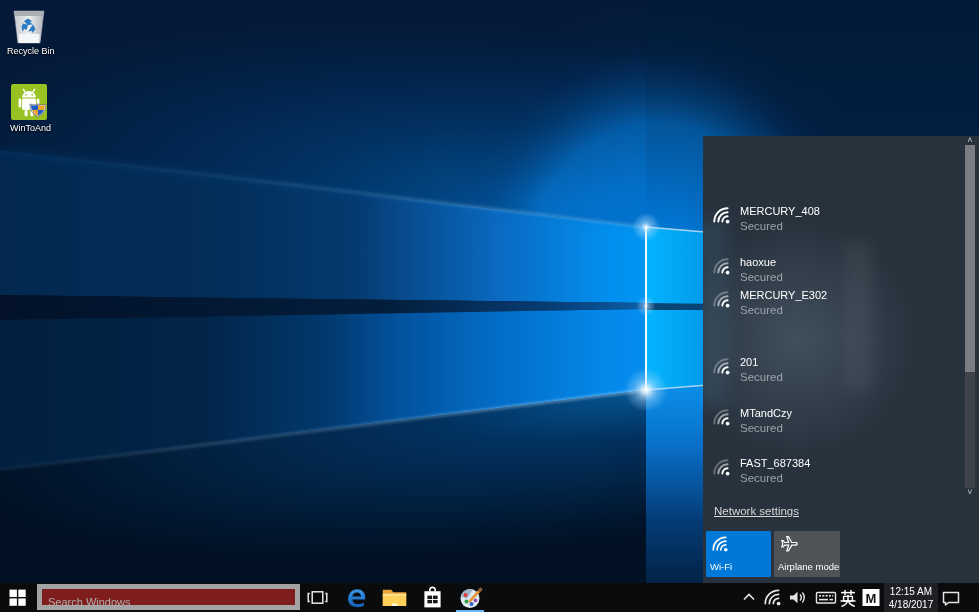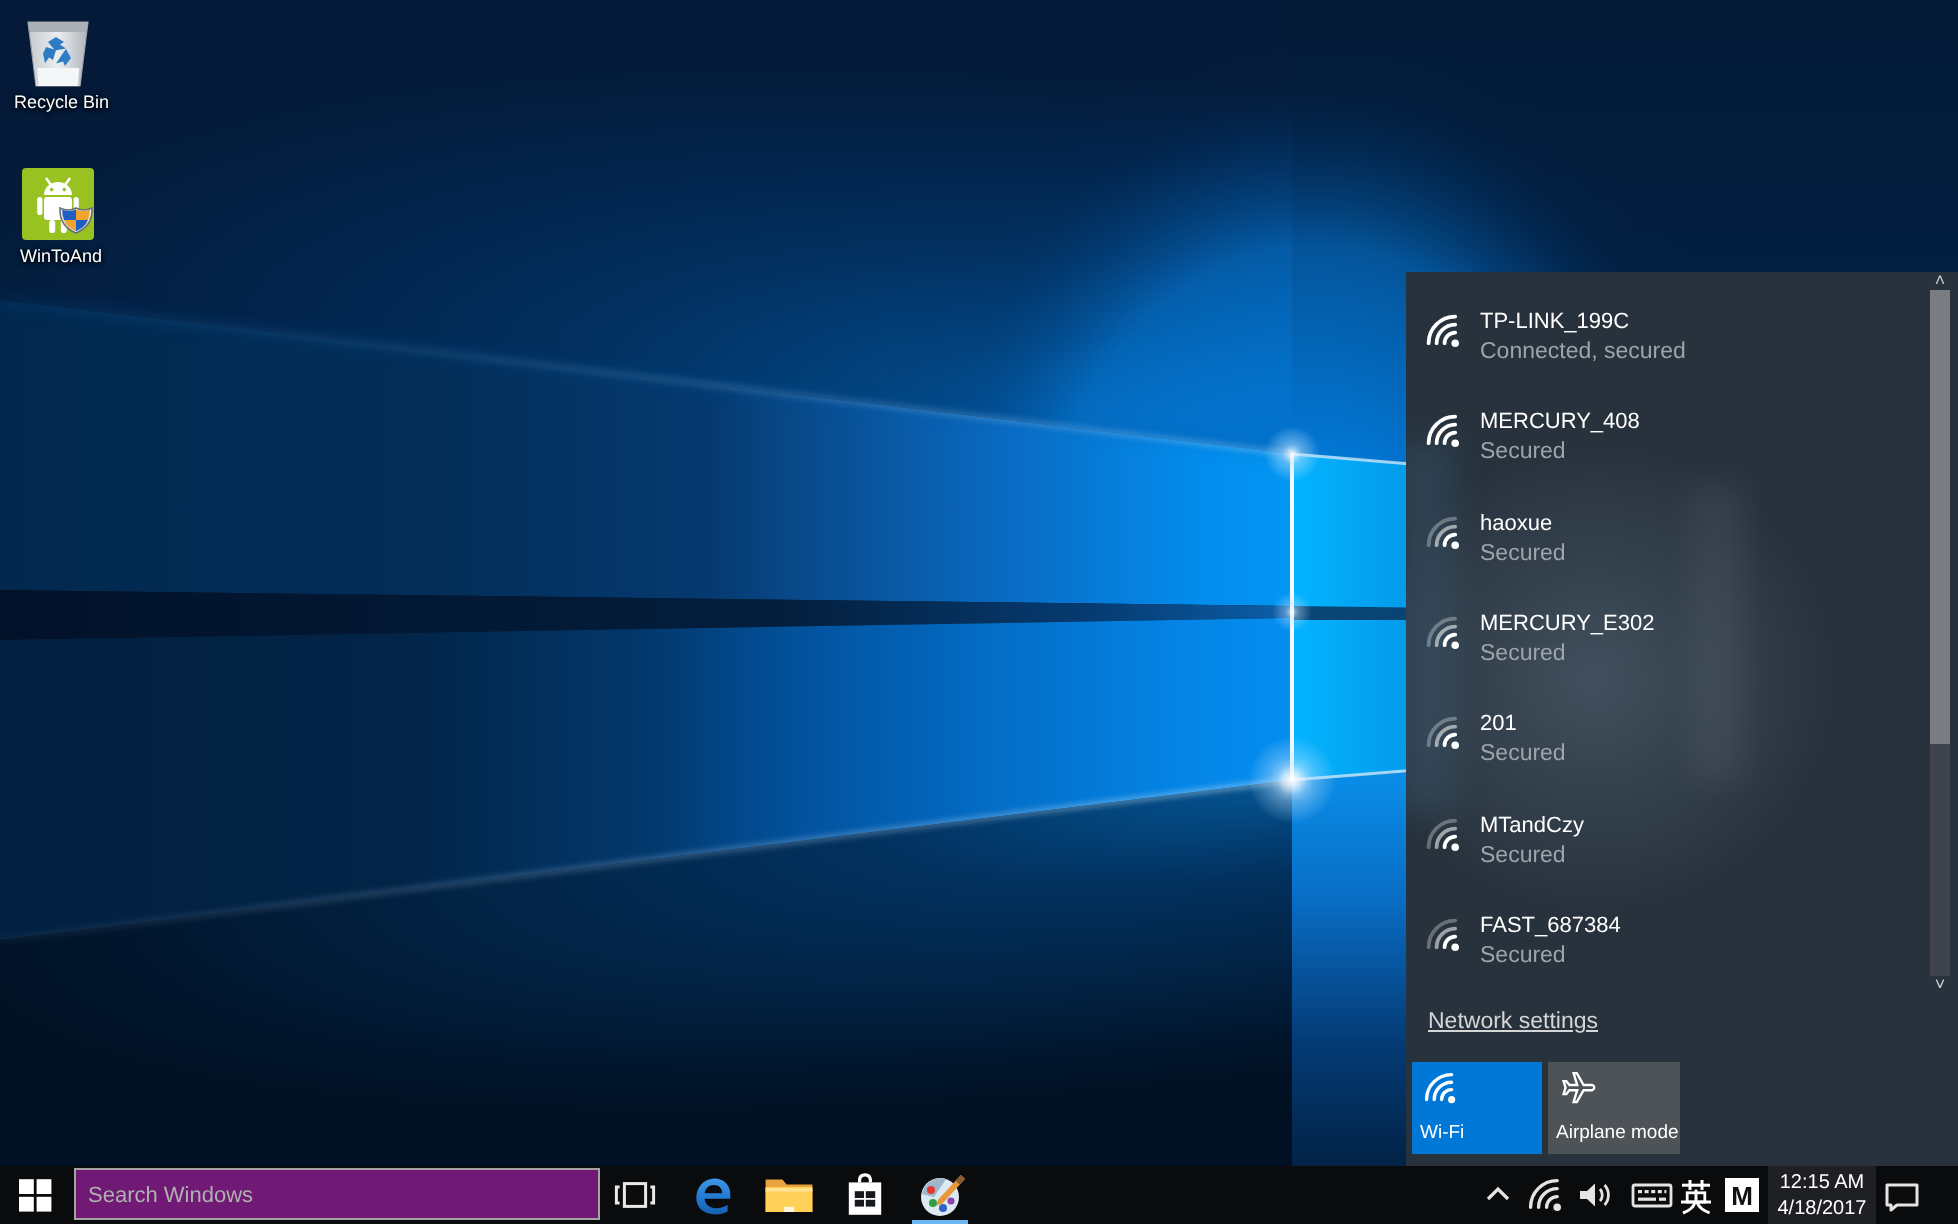--- a/index.html
+++ b/index.html
@@ -16,22 +16,22 @@
   .net .nname{position:absolute;left:37px;top:0.5px;font-size:11px;color:#ffffff;white-space:nowrap;}
   .net .nsub{position:absolute;left:37px;top:15.5px;font-size:11.5px;color:#9ea4ab;white-space:nowrap;}
   #netset{position:absolute;left:11px;top:369px;font-size:11.5px;color:#d6d6d6;text-decoration:underline;}
   .qbtn{position:absolute;top:395px;height:46px;}
   .qlabel{position:absolute;left:4px;bottom:5px;font-size:9.5px;color:#fff;white-space:nowrap;}
   .qicon{position:absolute;left:6px;top:4px;}
   #sbar{position:absolute;left:262px;top:9px;width:10px;height:343px;background:#3f444c;}
   #sthumb{position:absolute;left:0;top:0px;width:10px;height:227px;background:#7a7e83;}
   .sarr{position:absolute;left:262px;width:10px;height:9px;color:#cccccc;font-size:9px;line-height:9px;text-align:center;}
   #taskbar{position:absolute;left:0;top:583px;width:979px;height:29px;background:#0a0b0d;}
-  #search{position:absolute;left:37px;top:1px;width:263px;height:26px;background:#701a75;
-          border:1px solid #a3a3a3;box-sizing:border-box;}
+  #search{position:absolute;left:37px;top:1px;width:263px;height:26px;background:#7f1d1d;
+          border:5px solid #a3a3a3;box-sizing:border-box;}
   #search span{position:absolute;left:6px;top:7px;font-size:11px;color:#b0b0b0;}
   .tbtn{position:absolute;top:0;width:29px;height:29px;}
   #clock{position:absolute;left:884px;top:0;width:54px;height:29px;background:#1e2023;
          color:#fff;font-size:10px;text-align:center;line-height:13px;padding-top:2px;box-sizing:border-box;}
   #underline{position:absolute;left:456px;top:610px;width:28px;height:2px;background:#6cb8f0;}
 </style>
 </head>
 <body>
 <svg id="wall" viewBox="0 0 979 612" width="979" height="612">
 <defs>
@@ -191,51 +191,41 @@
  <path d="M34,27 l-6,0 0,5.6 q4.5,-1.8 6,-5.6 Z" fill="#1f5fc4"></path>
 </g>
 </svg>
     <div class="dlabel">WinToAnd</div>
   </div>
 
 <div id="panel">
 <div class="blob" style="left:-40px;top:40px;width:320px;height:340px;background:radial-gradient(ellipse 52% 48% at 42% 48%, rgba(195,225,250,0.17), rgba(195,225,250,0) 72%);"></div>
 <div class="blob" style="left:142px;top:105px;width:28px;height:150px;background:rgba(255,255,255,0.05);filter:blur(7px);"></div>
 <div class="blob" style="left:-6px;top:85px;width:30px;height:185px;background:rgba(110,200,255,0.10);filter:blur(8px);"></div>
-<div class="net" style="top:18px;">
+<div class="net" style="top:68px;">
   <div class="wicon"><svg width="18" height="18" viewBox="0 0 18 18">
           <circle cx="14.6" cy="14.6" r="1.9" fill="#ffffff"></circle>
           <path d="M9.3,14.6 A5.3,5.3 0 0 1 14.6,9.3" fill="none" stroke="#ffffff" stroke-width="1.9" stroke-linecap="round" opacity="1.0"></path>
           <path d="M5.3,14.6 A9.3,9.3 0 0 1 14.6,5.3" fill="none" stroke="#ffffff" stroke-width="1.9" stroke-linecap="round" opacity="1.0"></path>
           <path d="M1.3,14.6 A13.3,13.3 0 0 1 14.6,1.3" fill="none" stroke="#ffffff" stroke-width="1.9" stroke-linecap="round" opacity="1.0"></path>
         </svg></div>
-  <div class="nname">TP-LINK_199C</div>
-  <div class="nsub">Connected, secured</div>
-</div>
-<div class="net" style="top:68px;">
-  <div class="wicon"><svg width="18" height="18" viewBox="0 0 18 18">
-          <circle cx="14.6" cy="14.6" r="1.9" fill="#ffffff"></circle>
-          <path d="M9.3,14.6 A5.3,5.3 0 0 1 14.6,9.3" fill="none" stroke="#ffffff" stroke-width="1.9" stroke-linecap="round" opacity="1.0"></path>
-          <path d="M5.3,14.6 A9.3,9.3 0 0 1 14.6,5.3" fill="none" stroke="#ffffff" stroke-width="1.9" stroke-linecap="round" opacity="1.0"></path>
-          <path d="M1.3,14.6 A13.3,13.3 0 0 1 14.6,1.3" fill="none" stroke="#ffffff" stroke-width="1.9" stroke-linecap="round" opacity="1.0"></path>
-        </svg></div>
   <div class="nname">MERCURY_408</div>
   <div class="nsub">Secured</div>
 </div>
 <div class="net" style="top:119px;">
   <div class="wicon"><svg width="18" height="18" viewBox="0 0 18 18">
           <circle cx="14.6" cy="14.6" r="1.9" fill="#ffffff"></circle>
           <path d="M9.3,14.6 A5.3,5.3 0 0 1 14.6,9.3" fill="none" stroke="#ffffff" stroke-width="1.9" stroke-linecap="round" opacity="1.0"></path>
           <path d="M5.3,14.6 A9.3,9.3 0 0 1 14.6,5.3" fill="none" stroke="#ffffff" stroke-width="1.9" stroke-linecap="round" opacity="0.55"></path>
           <path d="M1.3,14.6 A13.3,13.3 0 0 1 14.6,1.3" fill="none" stroke="#ffffff" stroke-width="1.9" stroke-linecap="round" opacity="0.3"></path>
         </svg></div>
   <div class="nname">haoxue</div>
   <div class="nsub">Secured</div>
 </div>
-<div class="net" style="top:169px;padding-left:14px;">
+<div class="net" style="top:152px;padding-left:14px;">
   <div class="wicon"><svg width="18" height="18" viewBox="0 0 18 18">
           <circle cx="14.6" cy="14.6" r="1.9" fill="#ffffff"></circle>
           <path d="M9.3,14.6 A5.3,5.3 0 0 1 14.6,9.3" fill="none" stroke="#ffffff" stroke-width="1.9" stroke-linecap="round" opacity="1.0"></path>
           <path d="M5.3,14.6 A9.3,9.3 0 0 1 14.6,5.3" fill="none" stroke="#ffffff" stroke-width="1.9" stroke-linecap="round" opacity="0.55"></path>
           <path d="M1.3,14.6 A13.3,13.3 0 0 1 14.6,1.3" fill="none" stroke="#ffffff" stroke-width="1.9" stroke-linecap="round" opacity="0.3"></path>
         </svg></div>
   <div class="nname">MERCURY_E302</div>
   <div class="nsub">Secured</div>
 </div>
 <div class="net" style="top:219px;">

